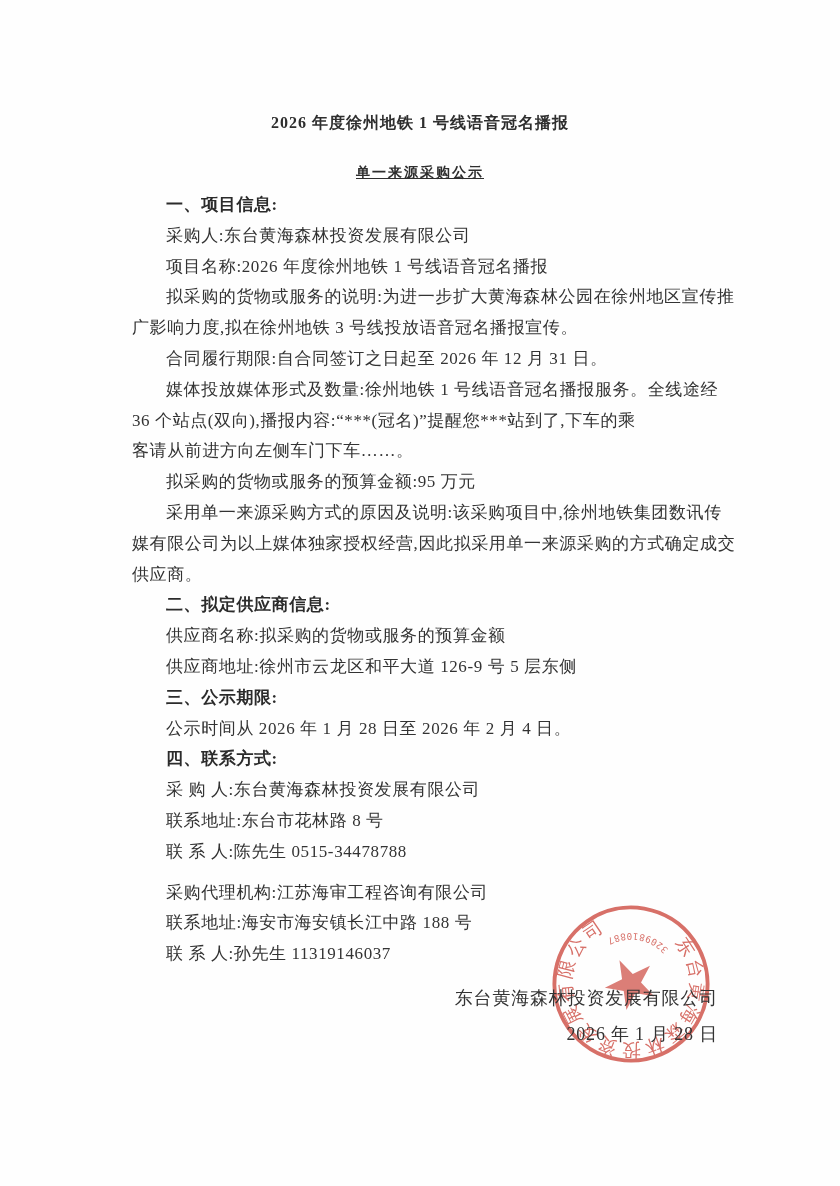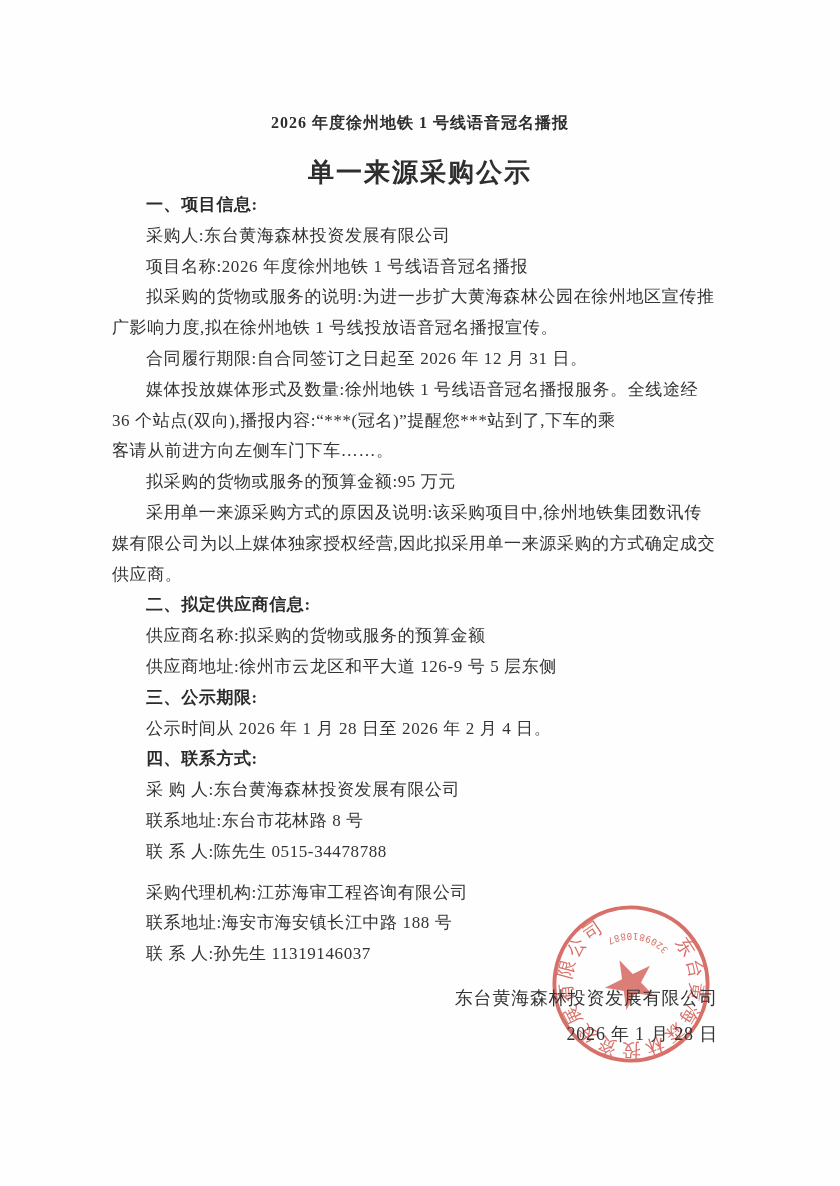--- a/index.html
+++ b/index.html
@@ -20,35 +20,37 @@
     top:103px;left:0;right:0;
     text-align:center;
   }
   .title-main{
     font-size:16px;font-weight:bold;
     letter-spacing:1px;
     height:45px;line-height:40px;
     color:#2e2e2e;
   }
   .title-sub{
-    font-size:26px;font-weight:bold;
+    font-size:14px;font-weight:bold;
     letter-spacing:2px;
     height:46px;line-height:50px;
     color:#2e2e2e;
+    text-decoration:underline;
   }
   .doc-body{
     position:absolute;
     top:190px;left:112px;right:108px;
     font-size:17px;
     letter-spacing:0.6px;
     color:#333;
   }
   .line{
     line-height:30.8px;
     white-space:nowrap;
+    margin-left:20px;
   }
   .line.indent{ text-indent:2em; }
   .line.bold{ font-weight:bold; color:#2b2b2b; }
   .line.gap{ margin-top:10px; }
   .signature{
     position:absolute;
     top:980px;left:0;right:0;
     text-align:right;
     padding-right:122px;
     font-size:18px;
@@ -76,21 +78,21 @@
   <div class="titles">
     <div class="title-main">2026 年度徐州地铁 1 号线语音冠名播报</div>
     <div class="title-sub">单一来源采购公示</div>
   </div>
 
   <div class="doc-body">
       <div class="line indent bold">一、项目信息:</div>
       <div class="line indent">采购人:东台黄海森林投资发展有限公司</div>
       <div class="line indent">项目名称:2026 年度徐州地铁 1 号线语音冠名播报</div>
       <div class="line indent">拟采购的货物或服务的说明:为进一步扩大黄海森林公园在徐州地区宣传推</div>
-      <div class="line">广影响力度,拟在徐州地铁 1 号线投放语音冠名播报宣传。</div>
+      <div class="line">广影响力度,拟在徐州地铁 3 号线投放语音冠名播报宣传。</div>
       <div class="line indent">合同履行期限:自合同签订之日起至 2026 年 12 月 31 日。</div>
       <div class="line indent">媒体投放媒体形式及数量:徐州地铁 1 号线语音冠名播报服务。全线途经</div>
       <div class="line">36 个站点(双向),播报内容:“***(冠名)”提醒您***站到了,下车的乘</div>
       <div class="line">客请从前进方向左侧车门下车……。</div>
       <div class="line indent">拟采购的货物或服务的预算金额:95 万元</div>
       <div class="line indent">采用单一来源采购方式的原因及说明:该采购项目中,徐州地铁集团数讯传</div>
       <div class="line">媒有限公司为以上媒体独家授权经营,因此拟采用单一来源采购的方式确定成交</div>
       <div class="line">供应商。</div>
       <div class="line indent bold">二、拟定供应商信息:</div>
       <div class="line indent">供应商名称:拟采购的货物或服务的预算金额</div>

